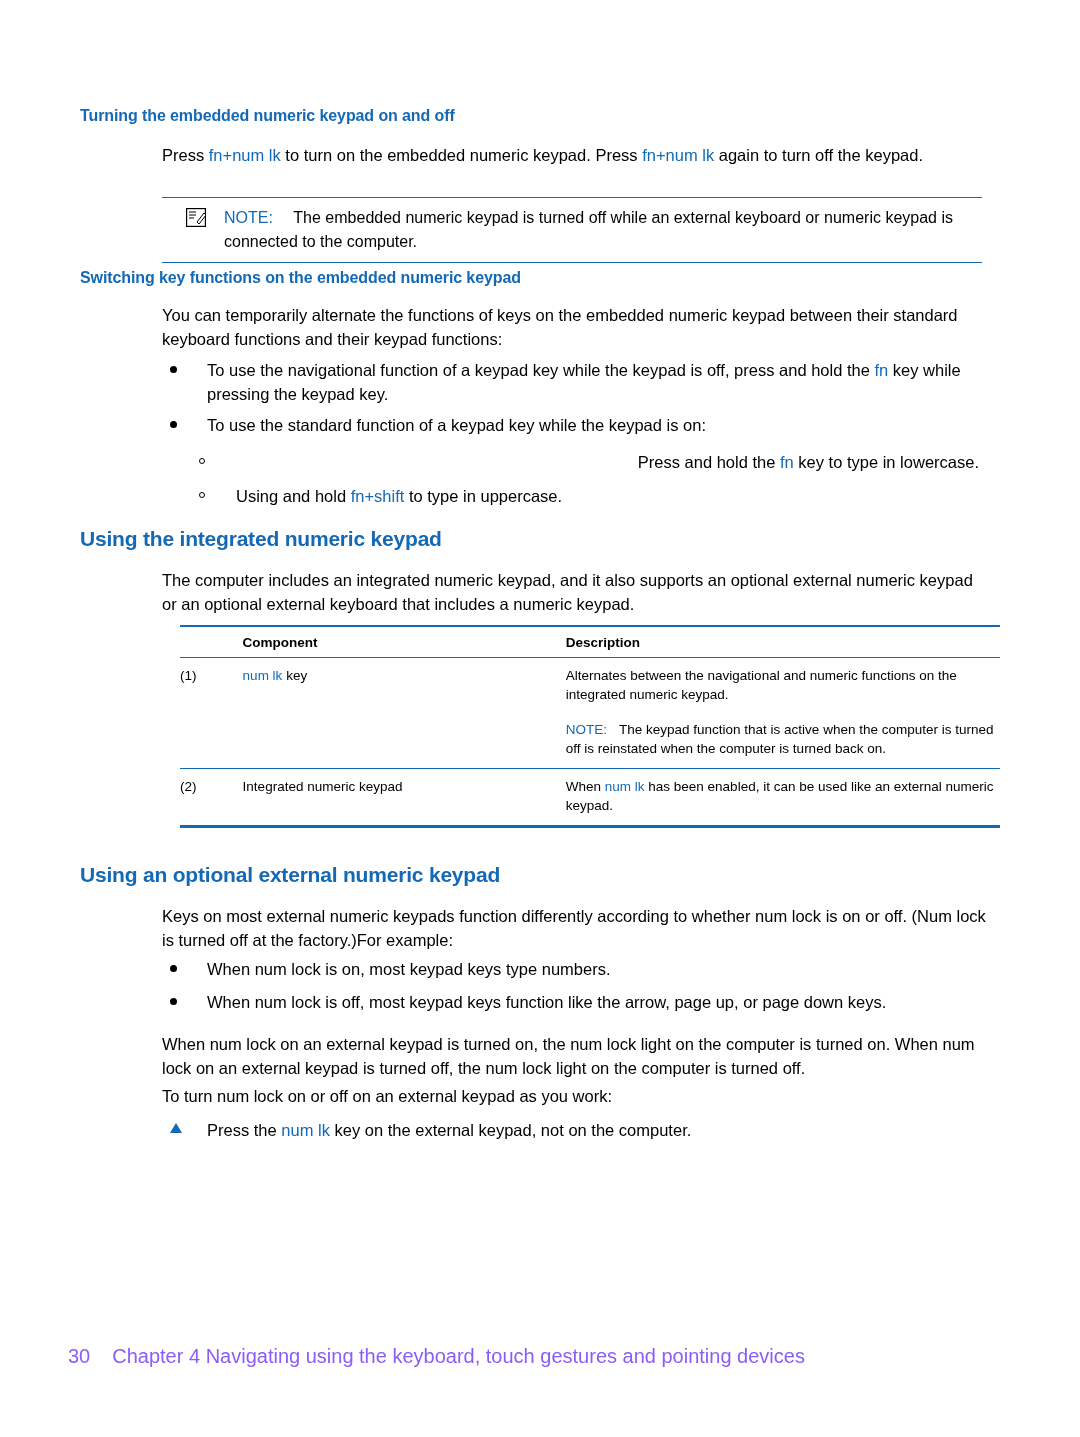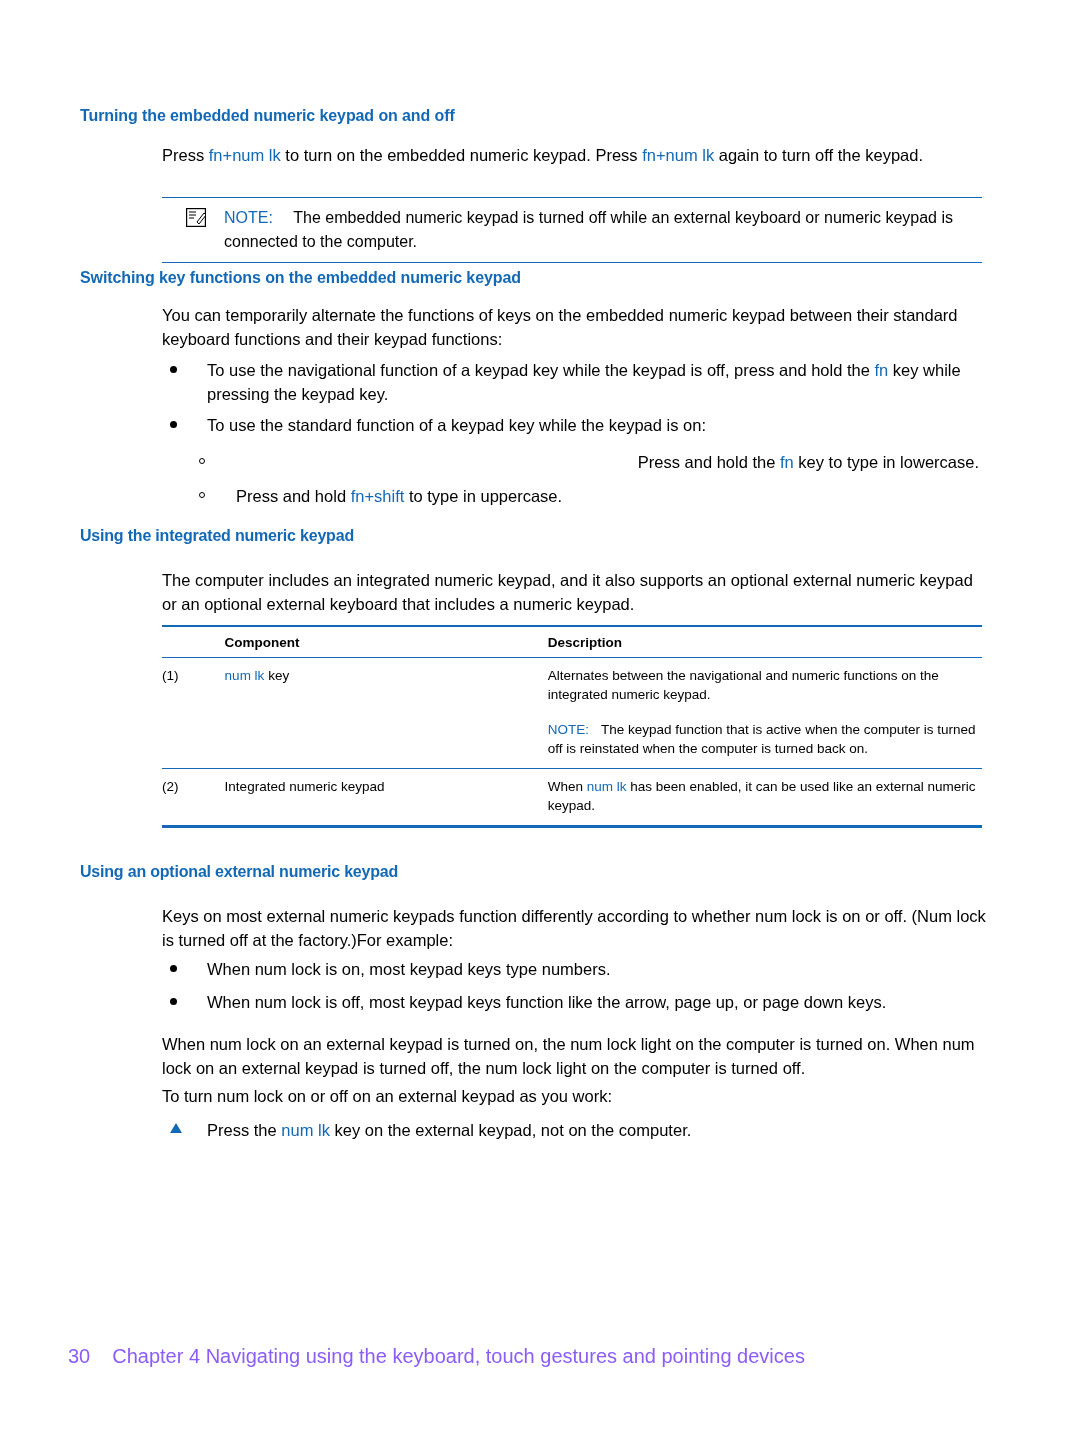--- a/index.html
+++ b/index.html
@@ -25,21 +25,21 @@
   
   .h3 {
     position: absolute;
     font-size: 16px;
     font-weight: bold;
     color: #1369b5;
     letter-spacing: -0.1px;
   }
   .h2 {
     position: absolute;
-    font-size: 16px;
+    font-size: 21px;
     font-weight: bold;
     color: #1369b5;
     letter-spacing: -0.2px;
   }
 
   
   .body {
     position: absolute;
     font-size: 16.5px;
     line-height: 24px;
@@ -120,21 +120,21 @@
     width: 0;
     height: 0;
     border-left: 6px solid transparent;
     border-right: 6px solid transparent;
     border-bottom: 10px solid #1369b5;
   }
 
   
   .tbl {
     position: absolute;
-    left: 162px;
+    left: 180px;
     top: 625px;
     width: 820px;
     border-collapse: collapse;
     font-size: 13.5px;
     line-height: 19px;
   }
   .tbl .hdr td {
     border-top: 2.5px solid #1369b5;
     border-bottom: 1.2px solid #1369b5;
     font-weight: bold;
@@ -216,21 +216,21 @@
   <div class="subbullet-row" style="left:199px; top:450px; width:780px;text-align:right;">
     <span class="subbullet-dot"></span>
     <span class="bullet-text">
       <span>Press and hold the </span><span class="blue">fn</span><span> key to type in lowercase.</span>
     </span>
   </div>
 
   <div class="subbullet-row" style="left:199px; top:484px; width:780px;">
     <span class="subbullet-dot"></span>
     <span class="bullet-text">
-      <span>Press and hold </span><span class="blue">fn</span><span class="blue">+</span><span class="blue">shift</span><span> to type in uppercase.</span>
+      <span>Using and hold </span><span class="blue">fn</span><span class="blue">+</span><span class="blue">shift</span><span> to type in uppercase.</span>
     </span>
   </div>
 
   <div class="h2" style="left:80px; top:527px;">Using the integrated numeric keypad</div>
 
   <div class="body" style="left:162px; top:568px; width:830px;">The computer includes an integrated numeric keypad, and it also supports an optional external numeric keypad or an optional external keyboard that includes a numeric keypad.</div>
 
   <table class="tbl">
     <tbody>
         <tr class="hdr">

